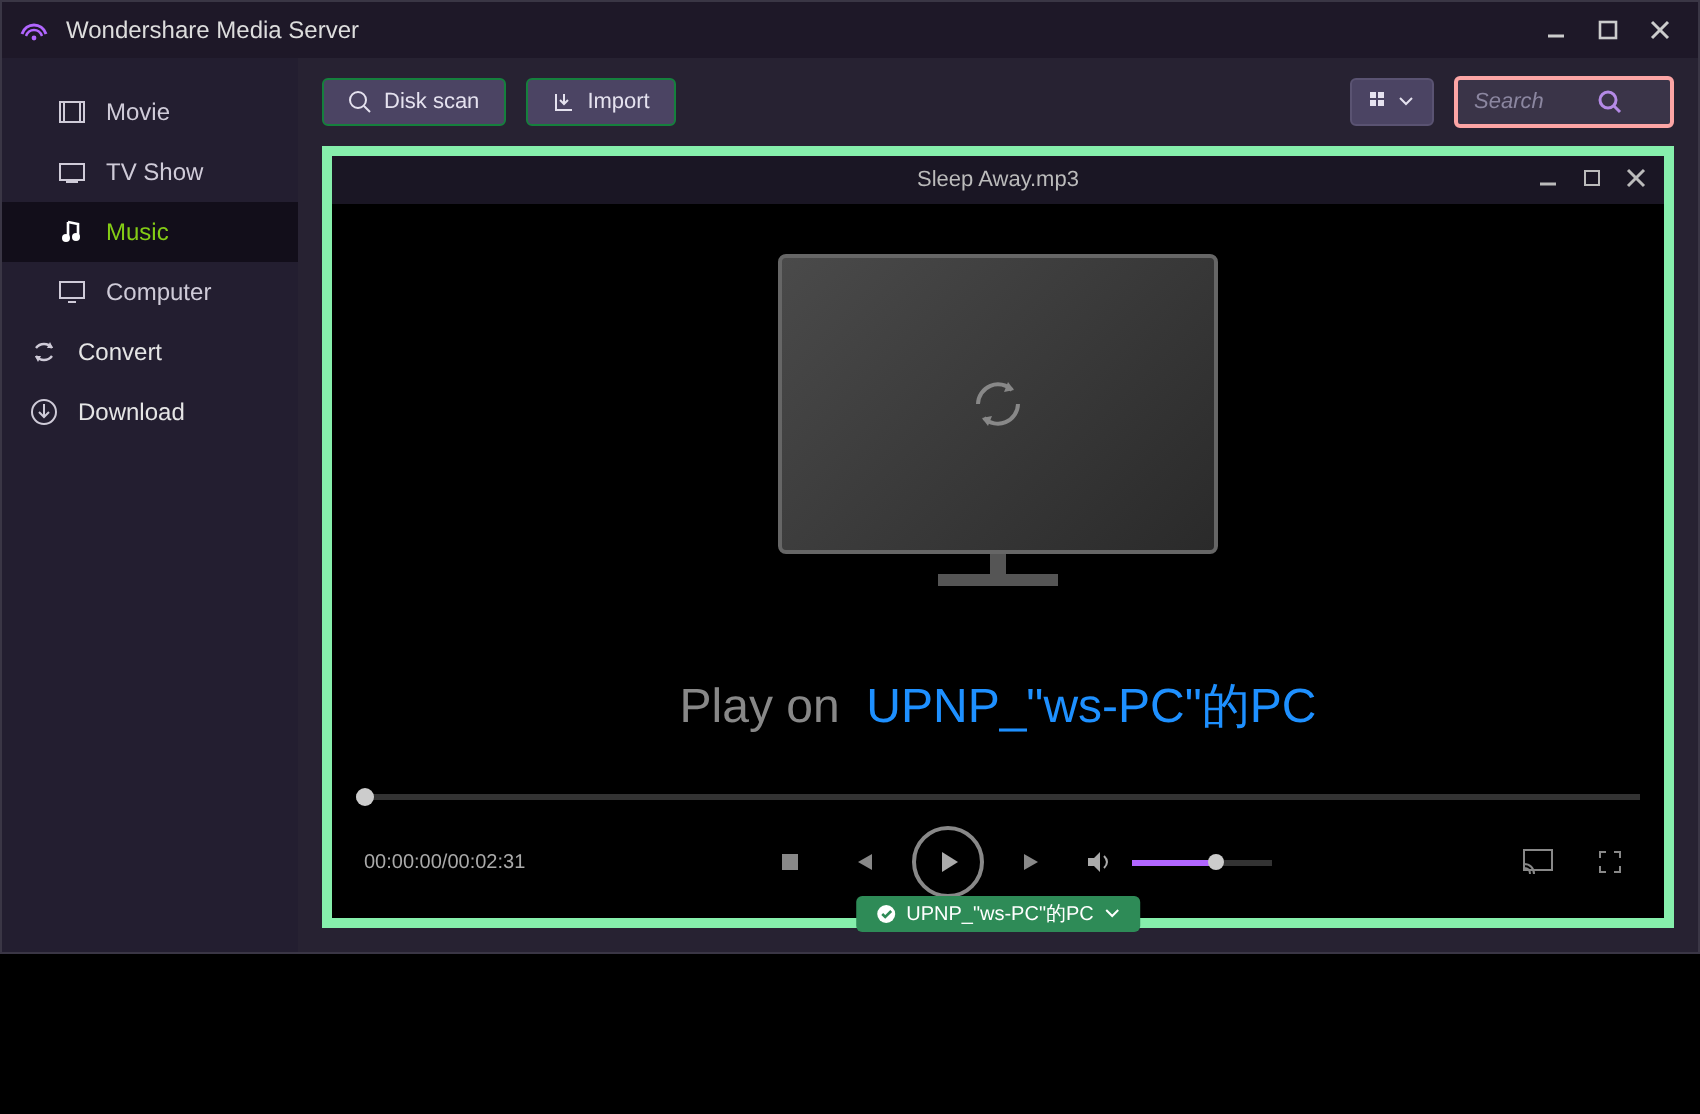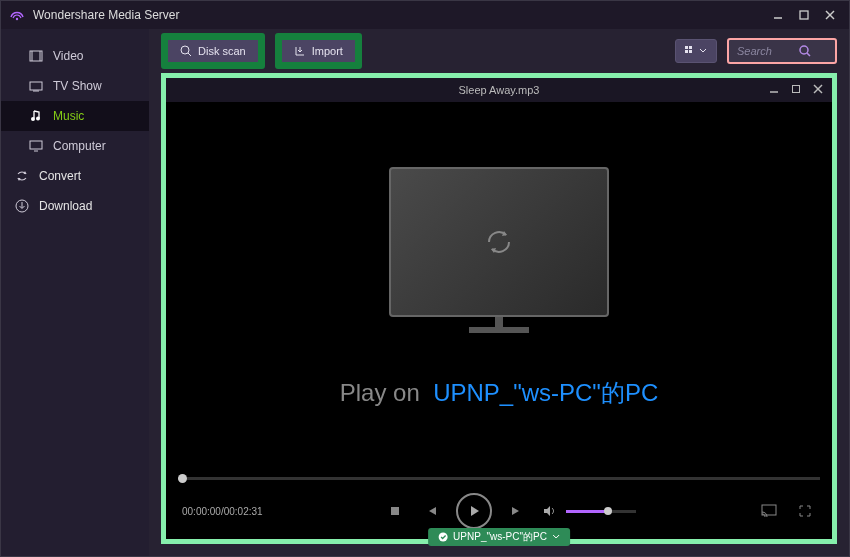--- a/index.html
+++ b/index.html
@@ -1,31 +1,31 @@
 <!DOCTYPE html>
 <html><head>
 <meta charset="utf-8">
 <style>
 * { margin:0; padding:0; box-sizing:border-box; font-family:"Segoe UI",Arial,sans-serif; }
 body { background:#000; width:850px; height:557px; overflow:hidden; }
-.app { width:850px; height:557px; background:#1e1828; display:flex; flex-direction:column; border:1px solid #3a3645; }
+.app { width:850px; height:477px; background:#1e1828; display:flex; flex-direction:column; border:1px solid #3a3645; }
 .titlebar { height:28px; background:#1e1828; display:flex; align-items:center; padding:0 8px; color:#ddd; font-size:12px; }
 .titlebar .logo { width:16px; height:16px; margin-right:8px; display:flex; align-items:center; justify-content:center; }
 .titlebar .spacer { flex:1; }
 .titlebar .winbtn { width:22px; height:18px; display:flex; align-items:center; justify-content:center; margin-left:4px; cursor:pointer; }
 .body { flex:1; display:flex; min-height:0; }
 .sidebar { width:148px; background:#231e30; display:flex; flex-direction:column; padding-top:12px; }
 .side-head { display:flex; align-items:center; color:#7a7488; font-size:12px; padding:6px 14px 10px; gap:8px; }
 .side-item { display:flex; align-items:center; gap:10px; color:#cfcbd8; font-size:12px; padding:8px 14px 8px 28px; cursor:pointer; }
 .side-item.active { background:#120e1a; color:#84cc16; }
 .side-item2 { display:flex; align-items:center; gap:10px; color:#e5e5e5; font-size:12px; padding:8px 14px; cursor:pointer; }
 .icon { display:inline-flex; align-items:center; justify-content:center; }
 .main { flex:1; display:flex; flex-direction:column; background:#272232; min-width:0; }
 .toolbar { height:44px; display:flex; align-items:center; padding:0 12px; gap:10px; }
-.tbtn { display:flex; align-items:center; gap:6px; background:#4b4463; color:#e5e2ef; font-size:11px; padding:5px 12px; border-radius:3px; cursor:pointer; border:7px solid #15803d; }
+.tbtn { display:flex; align-items:center; gap:6px; background:#4b4463; color:#e5e2ef; font-size:11px; padding:5px 12px; border-radius:3px; cursor:pointer; border:1px solid #15803d; }
 .toolbar .spacer { flex:1; }
 .view-toggle { width:42px; height:24px; background:#4b4463; border:1px solid #5a5372; border-radius:3px; display:flex; align-items:center; justify-content:center; gap:4px; cursor:pointer; }
 .search { width:110px; height:26px; background:#3a3448; border:2px solid #fca5a5; border-radius:3px; display:flex; align-items:center; padding:0 8px; color:#8b86a0; font-size:11px; font-style:italic; }
 .search span { flex:1; }
 .player-area { flex:1; position:relative; margin:0 12px 12px 12px; }
 .player { position:absolute; inset:0; background:#000; border:5px solid #86efac; display:flex; flex-direction:column; }
 .player-title { height:24px; background:#1a1624; color:#bbb; font-size:11px; display:flex; align-items:center; justify-content:center; position:relative; }
 .player-title .winbtns { position:absolute; right:6px; top:3px; display:flex; gap:6px; }
 .player-title .winbtn2 { width:16px; height:16px; display:flex; align-items:center; justify-content:center; cursor:pointer; }
 .player-body { flex:1; display:flex; flex-direction:column; align-items:center; justify-content:center; background:#000; }
@@ -87,21 +87,21 @@
     <div class="sidebar">
 
       <div class="side-item">
         <span class="icon">
           <svg width="14" height="12">
               <rect x="1" y="1" width="12" height="10" stroke="#cfcbd8" fill="none"></rect>
               <line x1="3" y1="1" x2="3" y2="11" stroke="#cfcbd8"></line>
               <line x1="11" y1="1" x2="11" y2="11" stroke="#cfcbd8"></line>
             </svg>
         </span>
-        <span>Video</span>
+        <span>Movie</span>
       </div>
 
       <div class="side-item">
         <span class="icon">
           <svg width="14" height="12">
               <rect x="1" y="2" width="12" height="8" stroke="#cfcbd8" fill="none"></rect>
               <line x1="4" y1="11" x2="10" y2="11" stroke="#cfcbd8"></line>
             </svg>
         </span>
         <span>TV Show</span>

